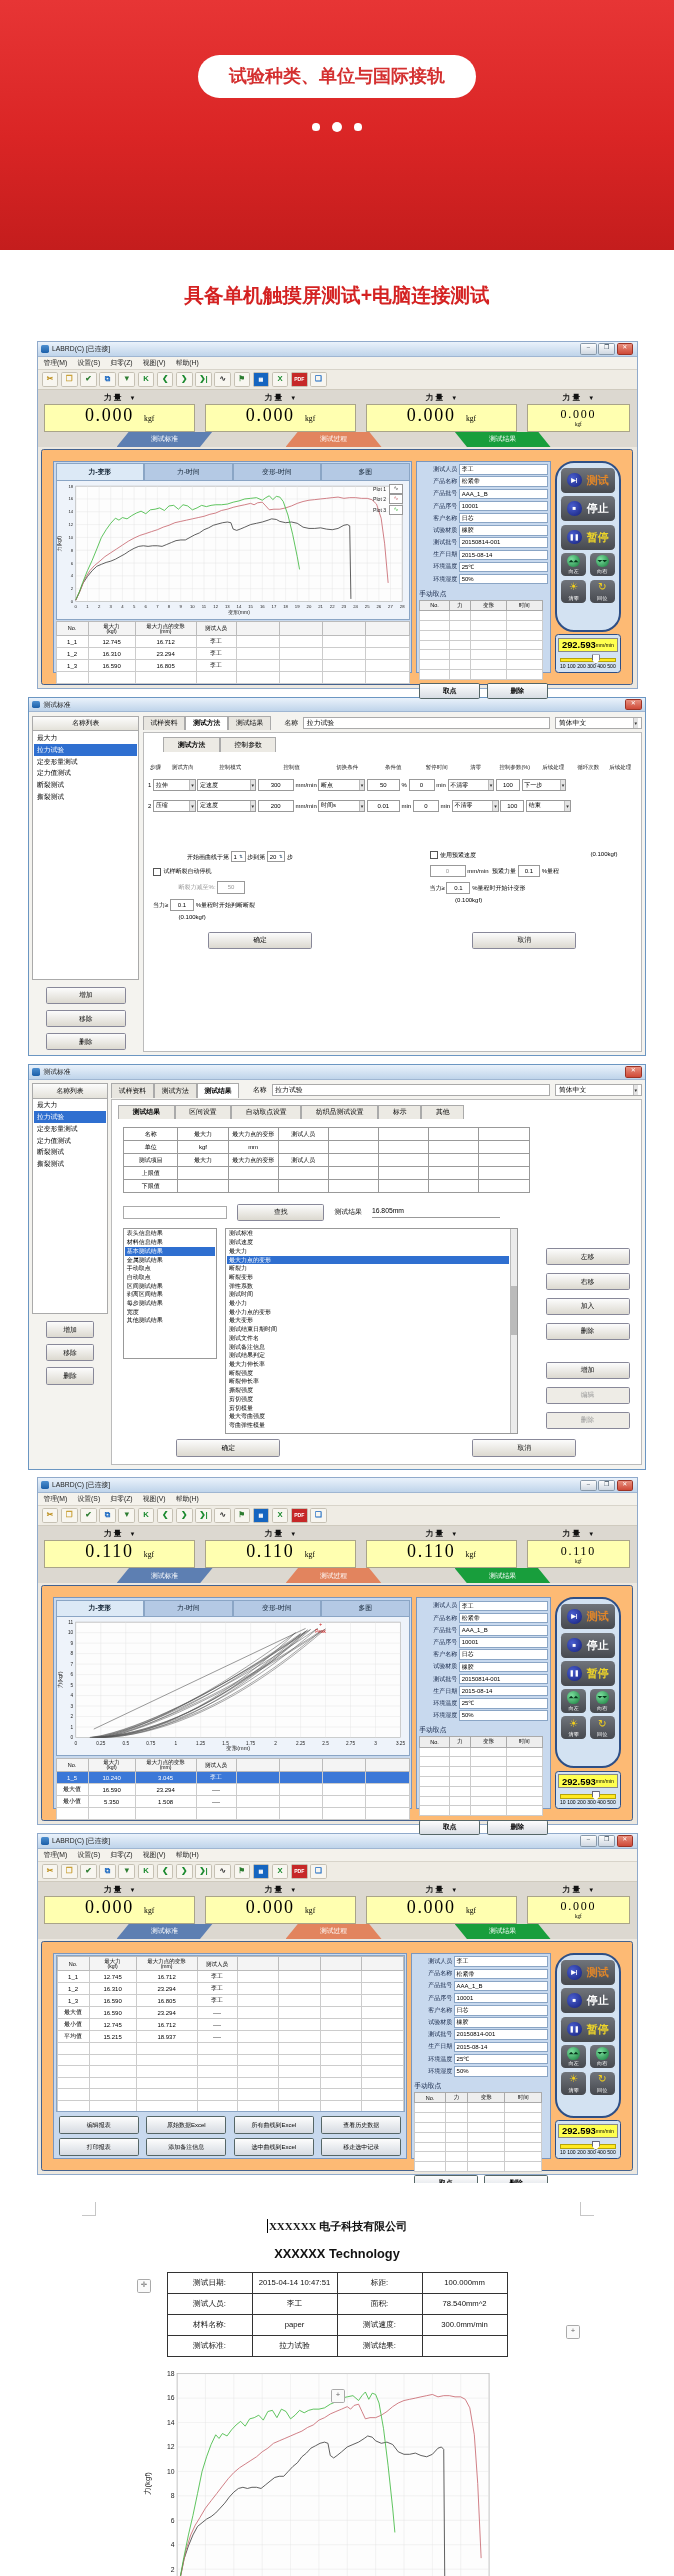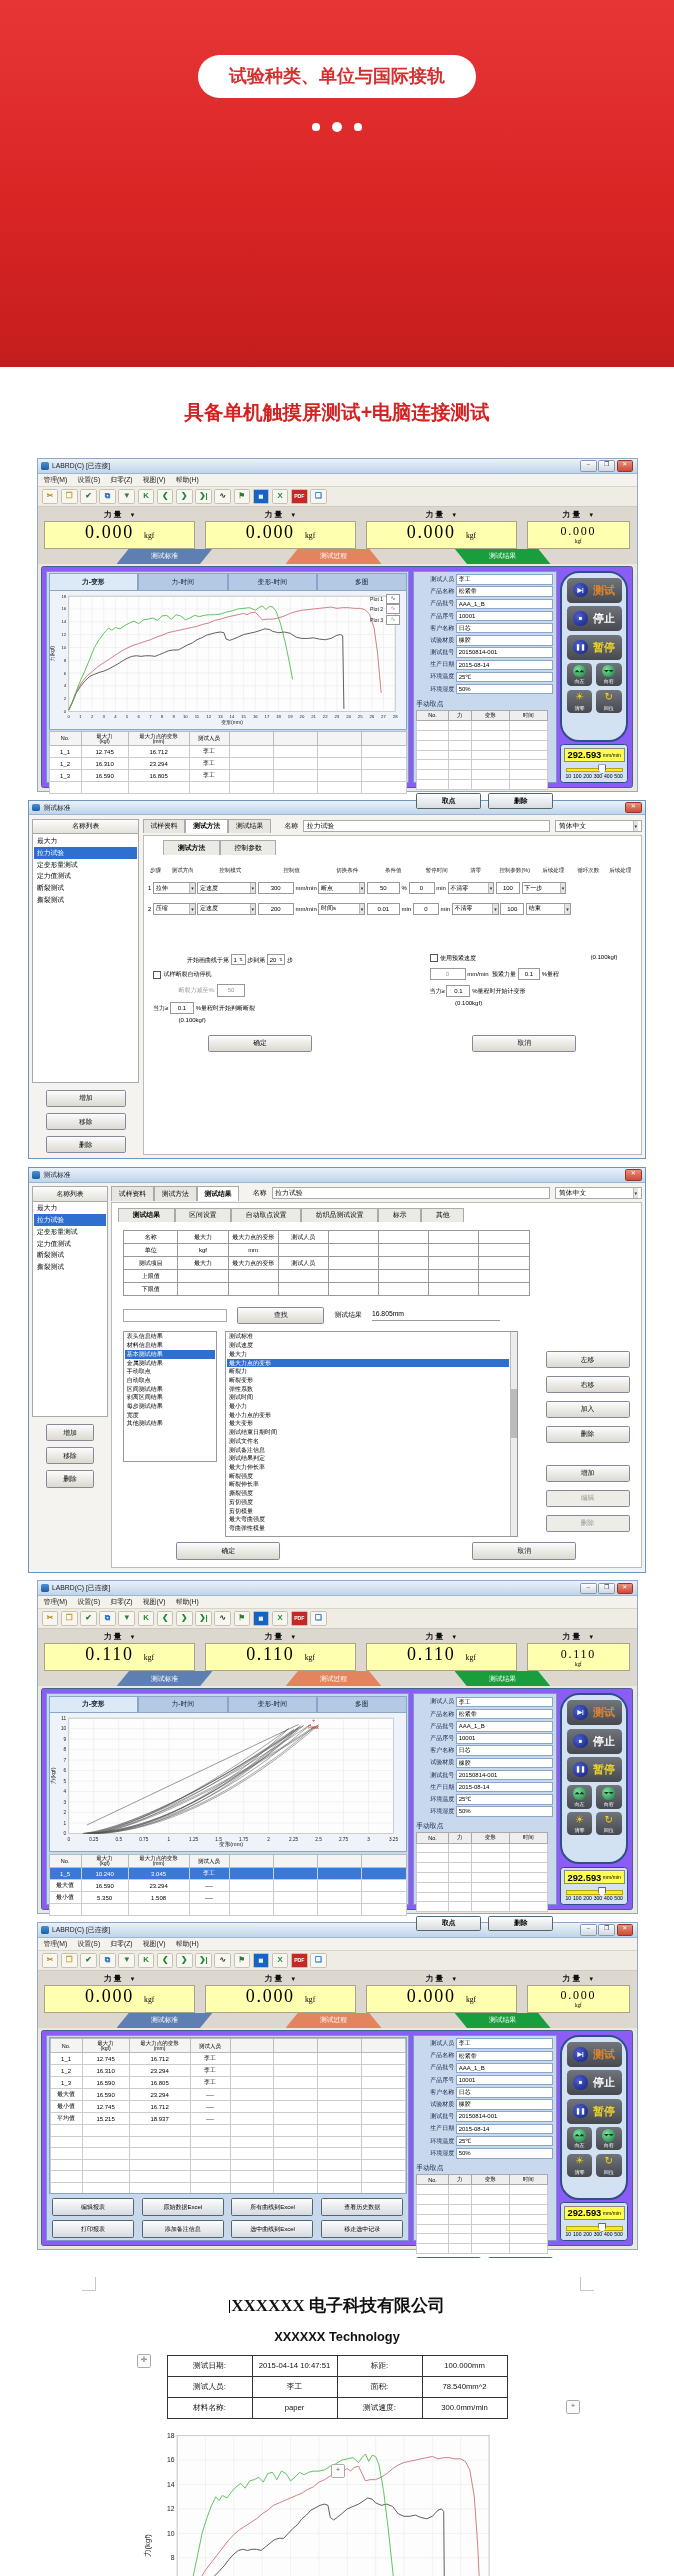--- a/index.html
+++ b/index.html
@@ -1,18 +1,18 @@
 <!DOCTYPE html>
 <html style="font-size:13.7px"><head>
 <meta charset="utf-8">
 <style>
   html,body{margin:0;padding:0;background:#fff;width:674px;font-family:"Liberation Sans",sans-serif;}
   .page{width:674px;overflow:hidden;}
   
-  .hero{height:367px;background:linear-gradient(180deg,#e73535 0%,#da2525 55%,#c41d1d 100%);text-align:center;}
+  .hero{height:250px;background:linear-gradient(180deg,#e73535 0%,#da2525 55%,#c41d1d 100%);text-align:center;}
   .badge{display:inline-block;margin-top:55px;background:#fff;color:#d43030;font-size:18px;font-weight:bold;padding:9.4px 31px;border-radius:24px;}
   .hero h1{margin:25.6px 0 0;color:#fff;font-size:51px;font-weight:900;letter-spacing:1.7px;}
   .dots{margin-top:20.5px;}
   .dots span{display:inline-block;width:7.7px;height:7.7px;background:#fff;border-radius:50%;margin:0 6px;vertical-align:middle;}
   .dots span:nth-child(2){width:10.2px;height:10.2px;}
   .sub{height:91px;display:flex;align-items:center;justify-content:center;color:#d42222;font-size:19.6px;font-weight:bold;}
   
   .appwin{width:599px;margin:0 auto 7.7px;border:0.9px solid #90aacb;background:#ece8e0;}
   .tbar{height:13.7px;background:linear-gradient(#eaf2fb,#bfd4ea);display:flex;align-items:center;padding:0 3.4px;gap:3.4px;border-bottom:0.9px solid #9fb6d2;}
   .appico{width:7.7px;height:7.7px;background:linear-gradient(#4d8fd0,#1c5fa8);border-radius:1.7px;display:inline-block;}
@@ -34,21 +34,21 @@
   .fval{font-size:18px;font-family:"Liberation Serif",serif;letter-spacing:1.7px;}
   .funit{font-size:7.7px;font-family:"Liberation Serif",serif;}
   .mini .fbox{flex-direction:column;align-items:center;gap:0;}
   .mini .fval{font-size:12px;line-height:12.8px;}
   .mini .funit{font-size:5.1px;line-height:6px;}
   .phases{height:15.4px;background:#dcd8d0;display:flex;padding-left:79px;gap:73px;}
   .ph{width:96px;color:#fff;font-size:6.8px;display:flex;align-items:center;justify-content:center;}
   .ph1{background:#5d7fb2;clip-path:polygon(13% 0,100% 0,87% 100%,0 100%);}
   .ph2{background:#e2845e;clip-path:polygon(13% 0,87% 0,100% 100%,0 100%);}
   .ph3{background:#189e3c;clip-path:polygon(0 0,87% 0,100% 100%,13% 100%);}
-  .mainarea{margin:1.7px 3.4px 3.4px;background:#8b5cf6;border:1.7px solid #44628f;display:flex;padding:4px;gap:3.4px;height:212px;border-radius:2.6px;}
+  .mainarea{margin:1.7px 3.4px 3.4px;background:#fdba74;border:1.7px solid #44628f;display:flex;padding:11px;gap:3.4px;height:212px;border-radius:2.6px;}
   .mainarea.h5{height:206px;}
   .leftpanel{width:358px;background:#c8d9ee;border:0.9px solid #7a97bf;display:flex;flex-direction:column;padding:1.7px;}
   .ctabs{display:flex;}
   .ctabs .li-item{flex:1;text-align:center;font-size:6.8px;padding:2.6px 0;background:#b4c9e4;border:0.9px solid #8aa5c5;border-bottom:none;color:#123;}
   .ctabs .sel{background:#dce9f6;font-weight:bold;}
   .chartbox{position:relative;background:#eef3fa;border:0.9px solid #8aa5c5;}
   .legend{position:absolute;top:3.4px;right:5.1px;display:flex;flex-direction:column;gap:0.9px;}
   .lgrow{display:flex;align-items:center;gap:2.6px;justify-content:flex-end;}
   .lgl{font-size:5.1px;color:#222;}
   .lgi{width:12.8px;height:7.7px;border:0.9px solid #999;background:#fff;font-size:6px;line-height:6.8px;text-align:center;}
@@ -146,21 +146,21 @@
   .vthumb{position:absolute;left:0;right:0;top:28%;height:24%;background:#bbb;}
   .rightbtns{display:flex;flex-direction:column;gap:7.7px;margin-left:19px;margin-top:20.5px;}
   .rb{width:82px;}
   .gap26{height:22px;}
   .editgrp .li-item:nth-child(2),.editgrp .li-item:nth-child(3){color:#999;background:#eeece6;}
   
   .report{position:relative;background:#fff;padding-top:36px;height:512px;}
   .cropm{position:absolute;width:12.8px;height:12.8px;}
   .cTL{left:82px;top:19px;border-right:0.9px solid #c6c6c6;border-bottom:0.9px solid #c6c6c6;}
   .cTR{right:80px;top:19px;border-left:0.9px solid #c6c6c6;border-bottom:0.9px solid #c6c6c6;}
-  .r-company{text-align:center;font-size:17px;font-weight:bold;font-family:"Liberation Serif",serif;color:#111;}
+  .r-company{text-align:center;font-size:11px;font-weight:bold;font-family:"Liberation Serif",serif;color:#111;}
   .cursorbar{display:inline-block;width:1.3px;height:13.7px;background:#000;vertical-align:-2.6px;margin-right:0.9px;}
   .r-sub{text-align:center;font-size:12.8px;font-weight:bold;margin-top:12px;color:#111;}
   .itable{border-collapse:collapse;margin:11px auto 0;width:341px;}
   .itable td{border:1.3px solid #333;font-size:7.7px;text-align:center;height:18px;width:25%;color:#111;}
   .handle{position:absolute;border:0.9px solid #aaa;background:#fafafa;font-size:7.7px;line-height:10.2px;width:12px;height:12px;text-align:center;color:#666;border-radius:1.7px;}
   .rchart{display:block;margin:8.5px 0 0 143px;}
 </style>
 </head>
 <body>
 
@@ -1745,20 +1745,26 @@
             <td>李工</td>
             <td>面积:</td>
             <td>78.540mm^2</td>
           </tr>
           <tr>
             <td>材料名称:</td>
             <td>paper</td>
             <td>测试速度:</td>
             <td>300.0mm/min</td>
           </tr>
+          <tr>
+            <td>测试标准:</td>
+            <td>拉力试验</td>
+            <td>测试结果:</td>
+            <td></td>
+          </tr>
         </tbody>
       </table>
     <span class="handle" style="left:331px;top:206px;">+</span>
     <svg class="rchart" width="358" height="256" viewBox="0 0 420 300">
         <rect x="40" y="10" width="366" height="258" fill="#fdfdfd" stroke="#888" stroke-width="0.6"></rect>
         <line x1="40" y1="10" x2="40" y2="268" stroke="#e2e2e2" stroke-width="0.5"></line>
         <text x="40" y="279" font-size="8" text-anchor="middle" fill="#222">0</text>
         <line x1="73.27272727272728" y1="10" x2="73.27272727272728" y2="268" stroke="#e2e2e2" stroke-width="0.5"></line>
         <text x="73.27272727272728" y="279" font-size="8" text-anchor="middle" fill="#222">2.5</text>
         <line x1="106.54545454545455" y1="10" x2="106.54545454545455" y2="268" stroke="#e2e2e2" stroke-width="0.5"></line>

